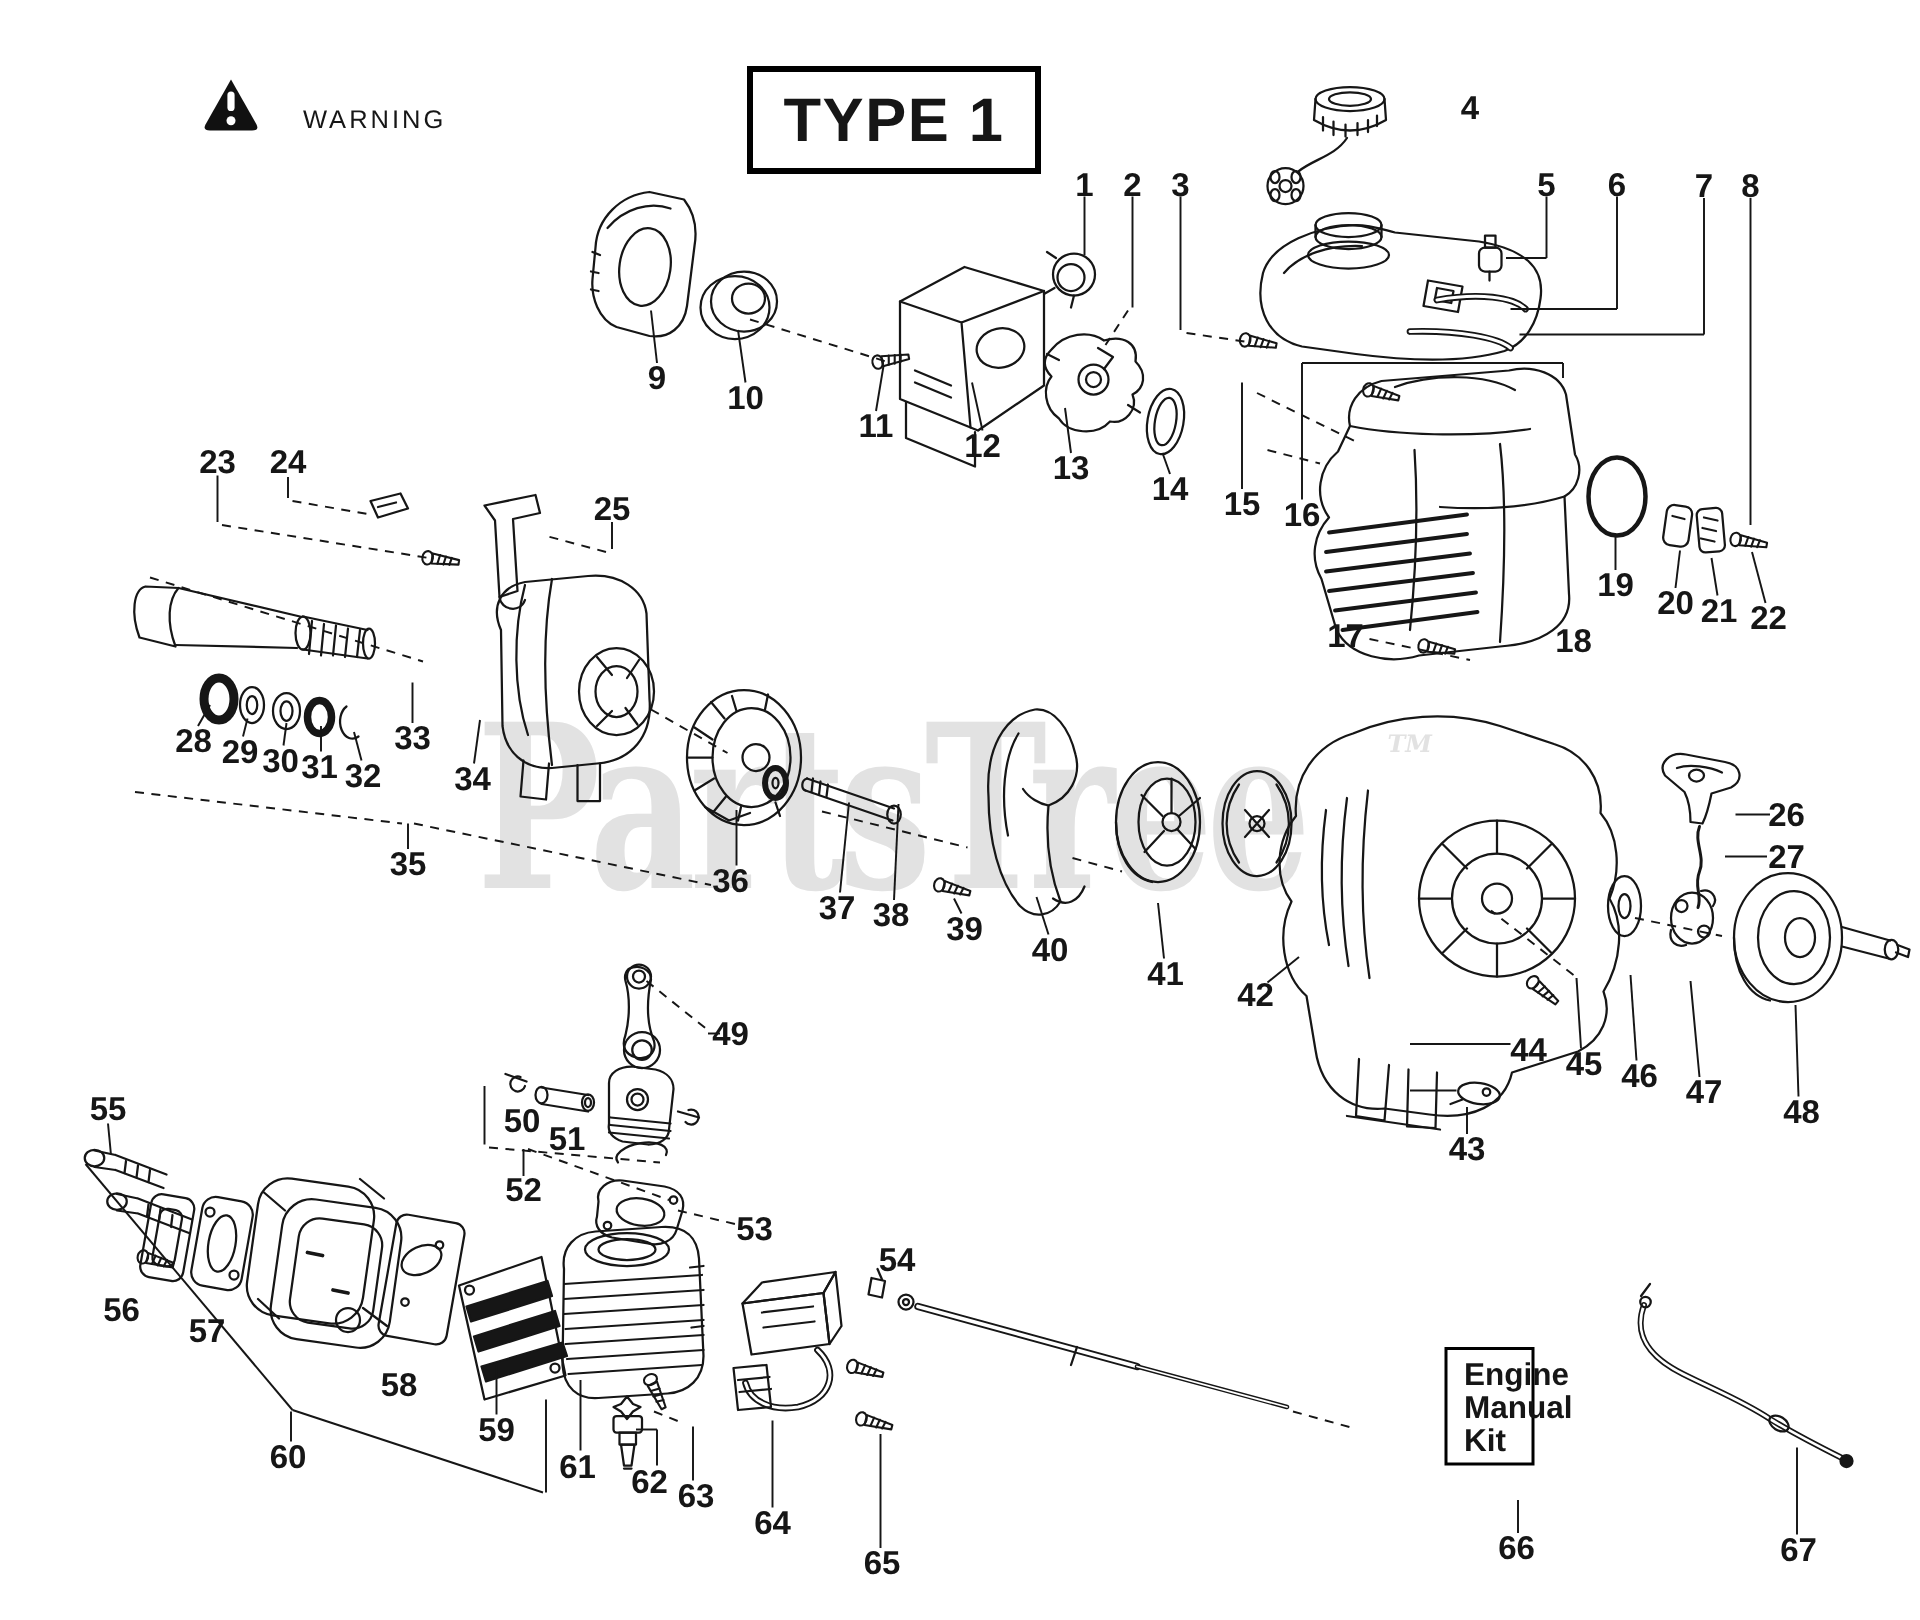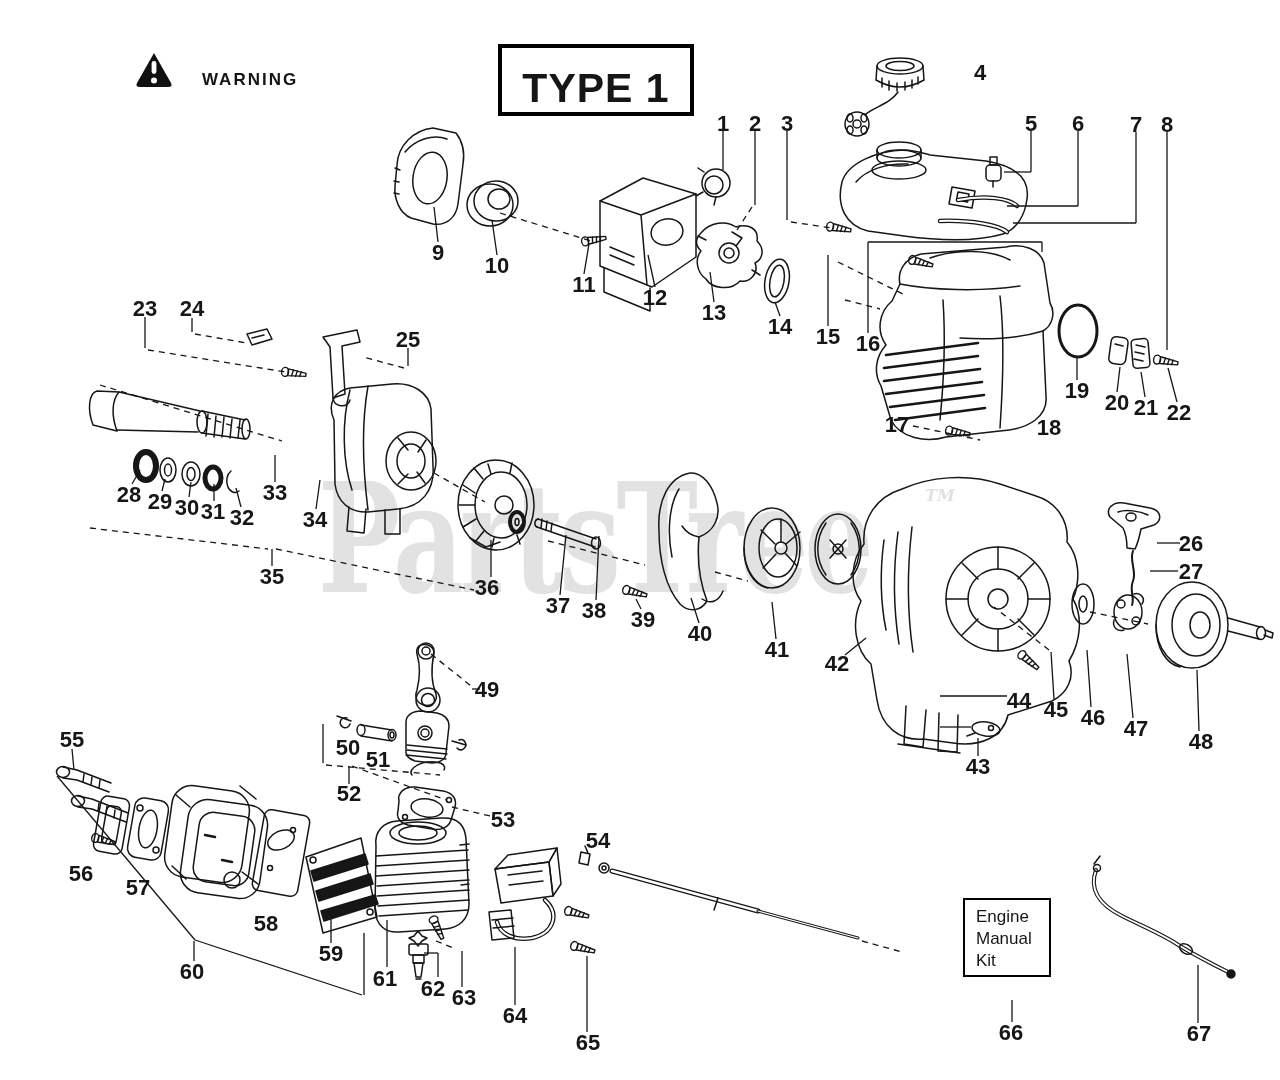--- a/index.html
+++ b/index.html
@@ -10,29 +10,29 @@
              font-weight:bold;font-size:152px;line-height:1;color:var(--wm,#e2e2e2);
              letter-spacing:-6px;white-space:nowrap;transform:scaleX(0.72);transform-origin:left top;
              user-select:none;z-index:0;}
   .watermark-tm{position:absolute;left:925px;top:486px;font-family:"DejaVu Serif",serif;font-weight:bold;
              font-size:16px;color:var(--wm,#e2e2e2);z-index:0;font-style:italic;}
   svg.diagram{position:absolute;left:0;top:0;z-index:1;}
   
   .warning{position:absolute;left:78px;top:48px;width:300px;z-index:2;}
   .warn-head{position:relative;height:44px;}
   .warn-icon{position:absolute;left:54px;top:2px;}
-  .warn-title{position:absolute;left:124px;top:22px;font-size:17px;font-weight:bold;letter-spacing:2px;}
+  .warn-title{position:absolute;left:124px;top:22px;font-size:17px;font-weight:normal;letter-spacing:2px;}
   .warn-body{margin:2px 0 0 0;font-size:16px;font-weight:bold;line-height:21px;text-align:justify;}
   
   .typebox{position:absolute;left:498px;top:44px;width:188px;height:64px;border:4px solid #000;
-           display:flex;align-items:flex-end;justify-content:center;z-index:2;
+           display:flex;align-items:center;justify-content:center;z-index:2;
            font-size:41px;font-weight:bold;letter-spacing:1px;}
   
-  .gasketbox{position:absolute;left:963px;top:898px;width:88px;height:79px;border:2.5px solid #000;
-             box-sizing:border-box;padding:6px 0 0 11px;font-size:17px;line-height:22px;z-index:2;}
+  .gasketbox{position:absolute;left:963px;top:898px;width:60px;height:79px;border:2.5px solid #000;
+             box-sizing:border-box;padding:6px 0 0 11px;font-size:21px;line-height:22px;z-index:2;font-weight:bold;}
 </style>
 </head>
 <body>
 
 <div class="canvas" style="--ink: #161616; --wm: #e2e2e2; --bg: #ffffff;">
 
   <div class="watermark">
     <span>PartsTree</span>
   </div>
   <div class="watermark-tm">TM</div>

